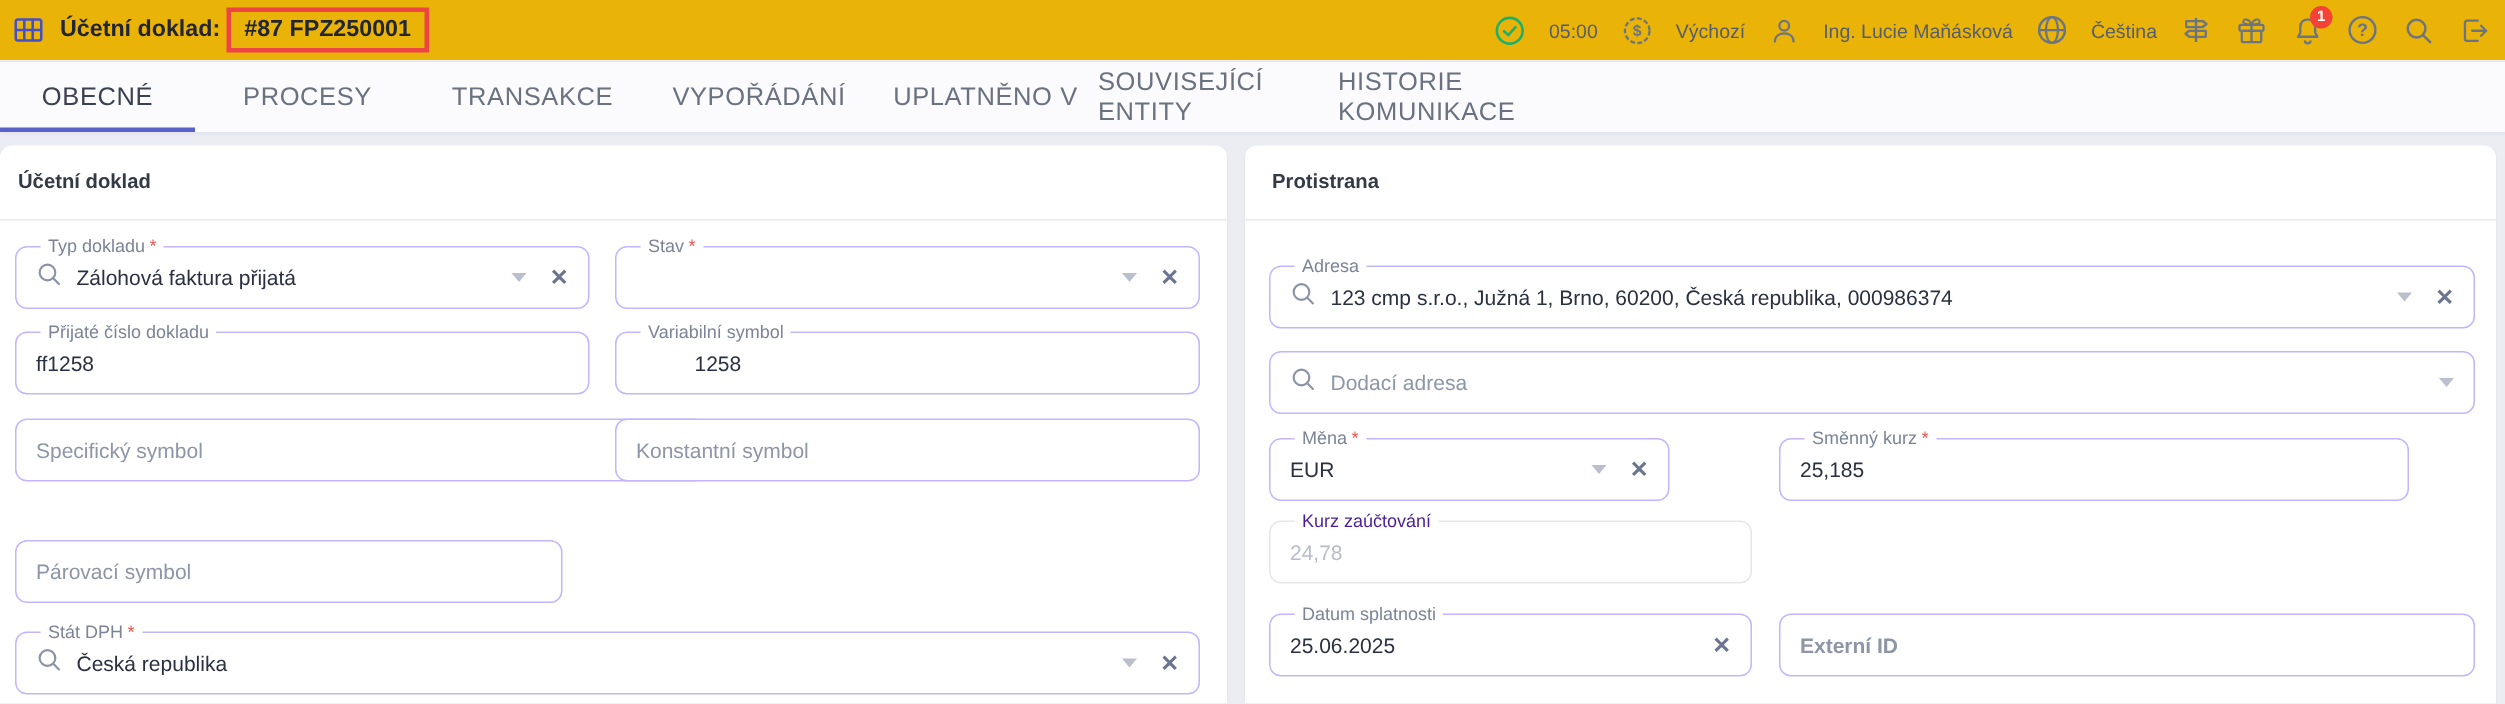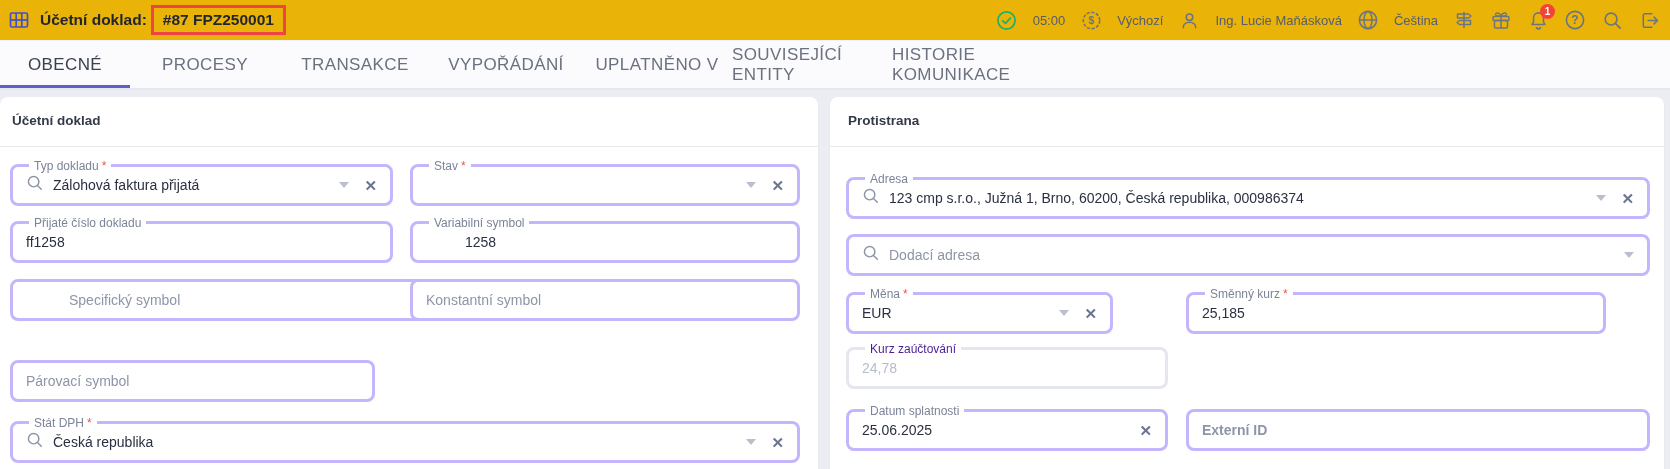--- a/index.html
+++ b/index.html
@@ -41,21 +41,21 @@
   
   .card { position:absolute; background:#ffffff; border-radius:8px; box-shadow:0 1px 2px rgba(25,39,70,0.06); }
   .card-left  { left:0;   top:97px; width:818px; height:400px; }
   .card-right { left:830px; top:97px; width:834px; height:400px; }
   .card-title { position:absolute; top:16px; font-size:13.5px; font-weight:700; color:#333a46; }
   .card-left  .card-title { left:12px; }
   .card-right .card-title { left:18px; }
   .card-divider { position:absolute; top:49px; left:0; right:0; height:1px; background:#e9ebf1; }
 
   
-  .fld { position:absolute; height:42px; background:#fff; border:3px solid #c4b5fd; border-radius:8px; }
+  .fld { position:absolute; height:42px; background:#fff; border:1px solid #c4b5fd; border-radius:8px; }
   .fld .lbl { position:absolute; top:-8px; left:16px; background:#fff; padding:0 5px;
               font-size:12px; color:#7b8497; white-space:nowrap; line-height:15px; }
   .req { color:#ef5350; margin-left:3px; font-size:12px; }
   .inner { display:flex; align-items:center; height:100%; padding:0 13px; gap:9px; }
   .val { font-size:14px; color:#2a3040; flex:1; white-space:nowrap; overflow:hidden; text-overflow:ellipsis; }
   .ph  { color:#8d95a7; }
   .icons { display:flex; align-items:center; gap:15px; margin-left:auto; }
   .caret { width:0; height:0; border-left:5px solid transparent; border-right:5px solid transparent;
            border-top:6px solid #b9bfcc; cursor:pointer; }
   .clear { font-size:15px; font-weight:700; color:#6b7590; line-height:1; cursor:pointer; }
@@ -226,21 +226,21 @@
         </div>
     </div>
 
     <div class="fld" style="left:410px; top:124px; width:390px;padding-left:39px;">
       <span class="lbl"><span>Variabilní symbol</span></span>
       <div class="inner">
           <span class="val">1258</span>
         </div>
     </div>
 
-    <div class="fld" style="left:10px; top:182px; width:461px;padding-left:43px;">
+    <div class="fld" style="left:10px; top:182px; width:461px;">
       <div class="inner">
           <span class="val ph">Specifický symbol</span>
         </div>
     </div>
 
     <div class="fld" style="left:410px; top:182px; width:390px;">
       <div class="inner">
           <span class="val ph">Konstantní symbol</span>
         </div>
     </div>

